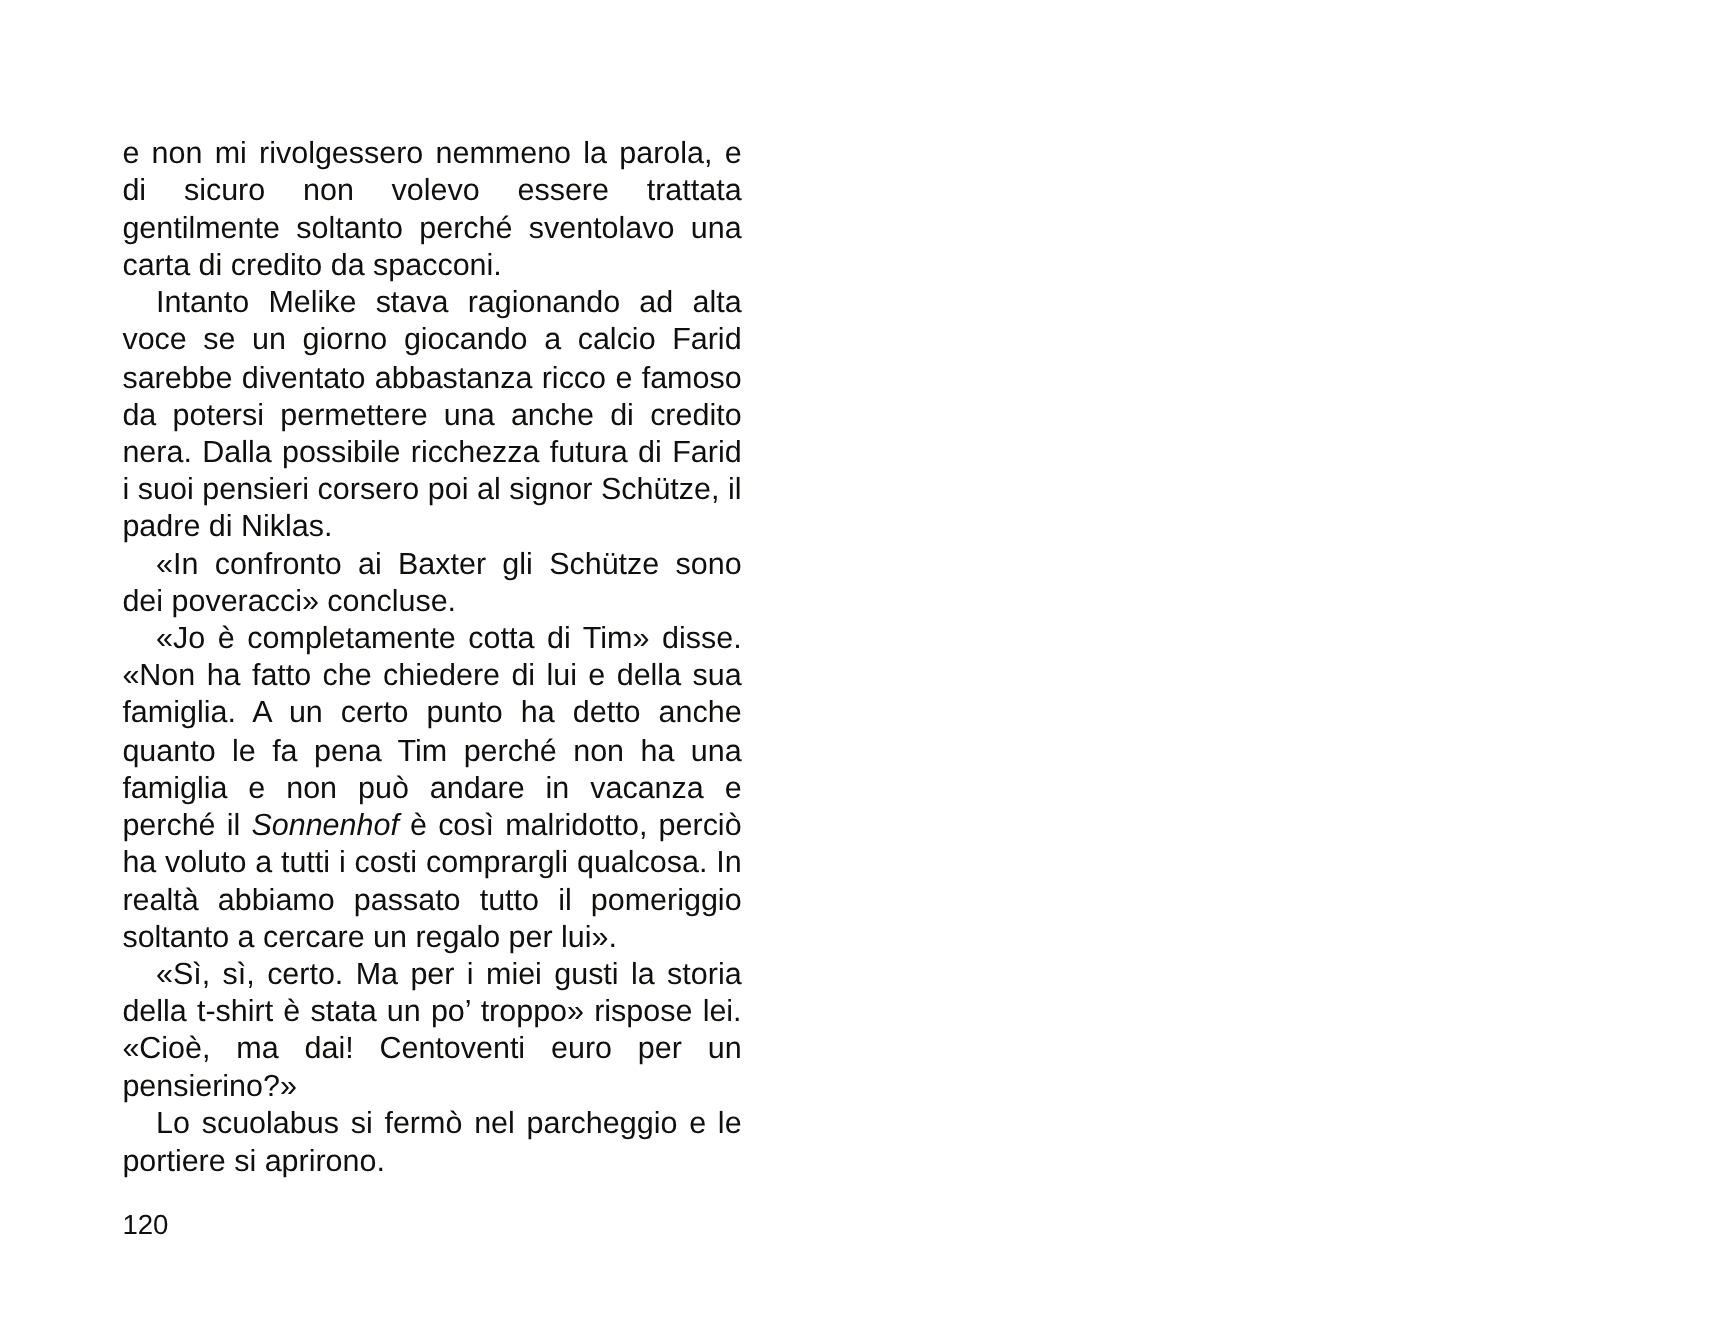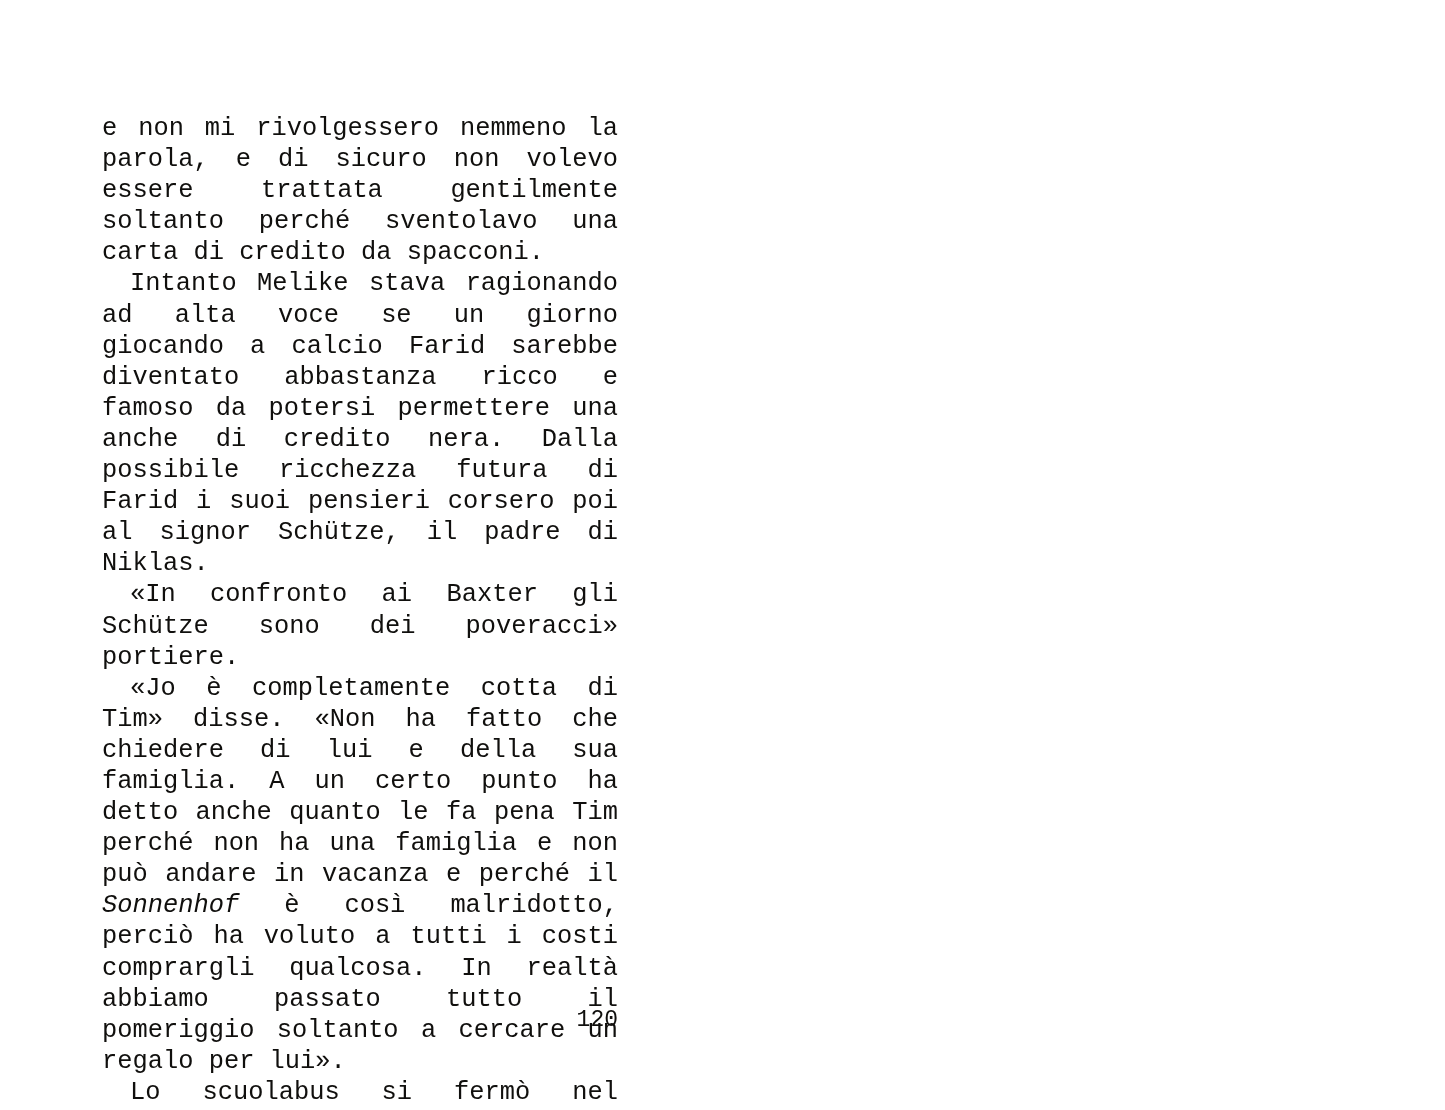--- a/index.html
+++ b/index.html
@@ -7,21 +7,21 @@
     padding: 0;
     background: #ffffff;
   }
 
   .spread {
     position: relative;
     width: 1445px;
     height: 1110px;
     background: #ffffff;
     overflow: hidden;
-    font-family: Liberation Mono, monospace;
+    font-family: Liberation Sans, sans-serif;
     color: #100f0d;
   }
 
   .page {
     position: absolute;
     top: 0;
     height: 1110px;
   }
 
   .page-left  { left: 0;   width: 722px; }
@@ -55,42 +55,43 @@
 
   em.title {
     font-style: italic;
   }
 
   .folio {
     position: absolute;
     top: 1006px;
     font-size: 23px;
     line-height: 28px;
-    text-align: right;
+    text-align: left;
   }
 
   .page-left .folio {
     left: 102px;
     width: 516px;
   }
 </style>
 </head>
 <body>
 
 <div class="spread">
 
   <div class="page page-left">
     <div class="text-block">
 
       <p class="para runon">e non mi rivolgessero nemmeno la parola, e di sicuro non volevo essere trattata gentilmente soltanto perché sventolavo una carta di credito da spacconi.</p>
       <p class="para">Intanto Melike stava ragionando ad alta voce se un giorno giocando a calcio Farid sarebbe diventato abbastanza ricco e famoso da potersi permettere una anche di credito nera. Dalla possibile ricchezza futura di Farid i suoi pensieri corsero poi al signor Schütze, il padre di Niklas.</p>
-      <p class="para">«In confronto ai Baxter gli Schütze sono dei poveracci» portiere.</p>
+      <p class="para">«In confronto ai Baxter gli Schütze sono dei poveracci» concluse.</p>
 
       <p class="para"><span>«Jo è completamente cotta di Tim» disse. «Non ha fatto che chiedere di lui e della sua famiglia. A un certo punto ha detto anche quanto le fa pena Tim perché non ha una famiglia e non può andare in vacanza e perché il </span><em class="title">Sonnenhof</em><span> è così malridotto, perciò ha voluto a tutti i costi comprargli qualcosa. In realtà abbiamo passato tutto il pomeriggio soltanto a cercare un regalo per lui».</span></p>
 
+      <p class="para">«Sì, sì, certo. Ma per i miei gusti la storia della t-shirt è stata un po’ troppo» rispose lei. «Cioè, ma dai! Centoventi euro per un pensierino?»</p>
       <p class="para">Lo scuolabus si fermò nel parcheggio e le portiere si aprirono.</p>
 
     </div>
     <div class="folio">120</div>
   </div>
 
   <div class="page page-right">
     
     
   </div>

